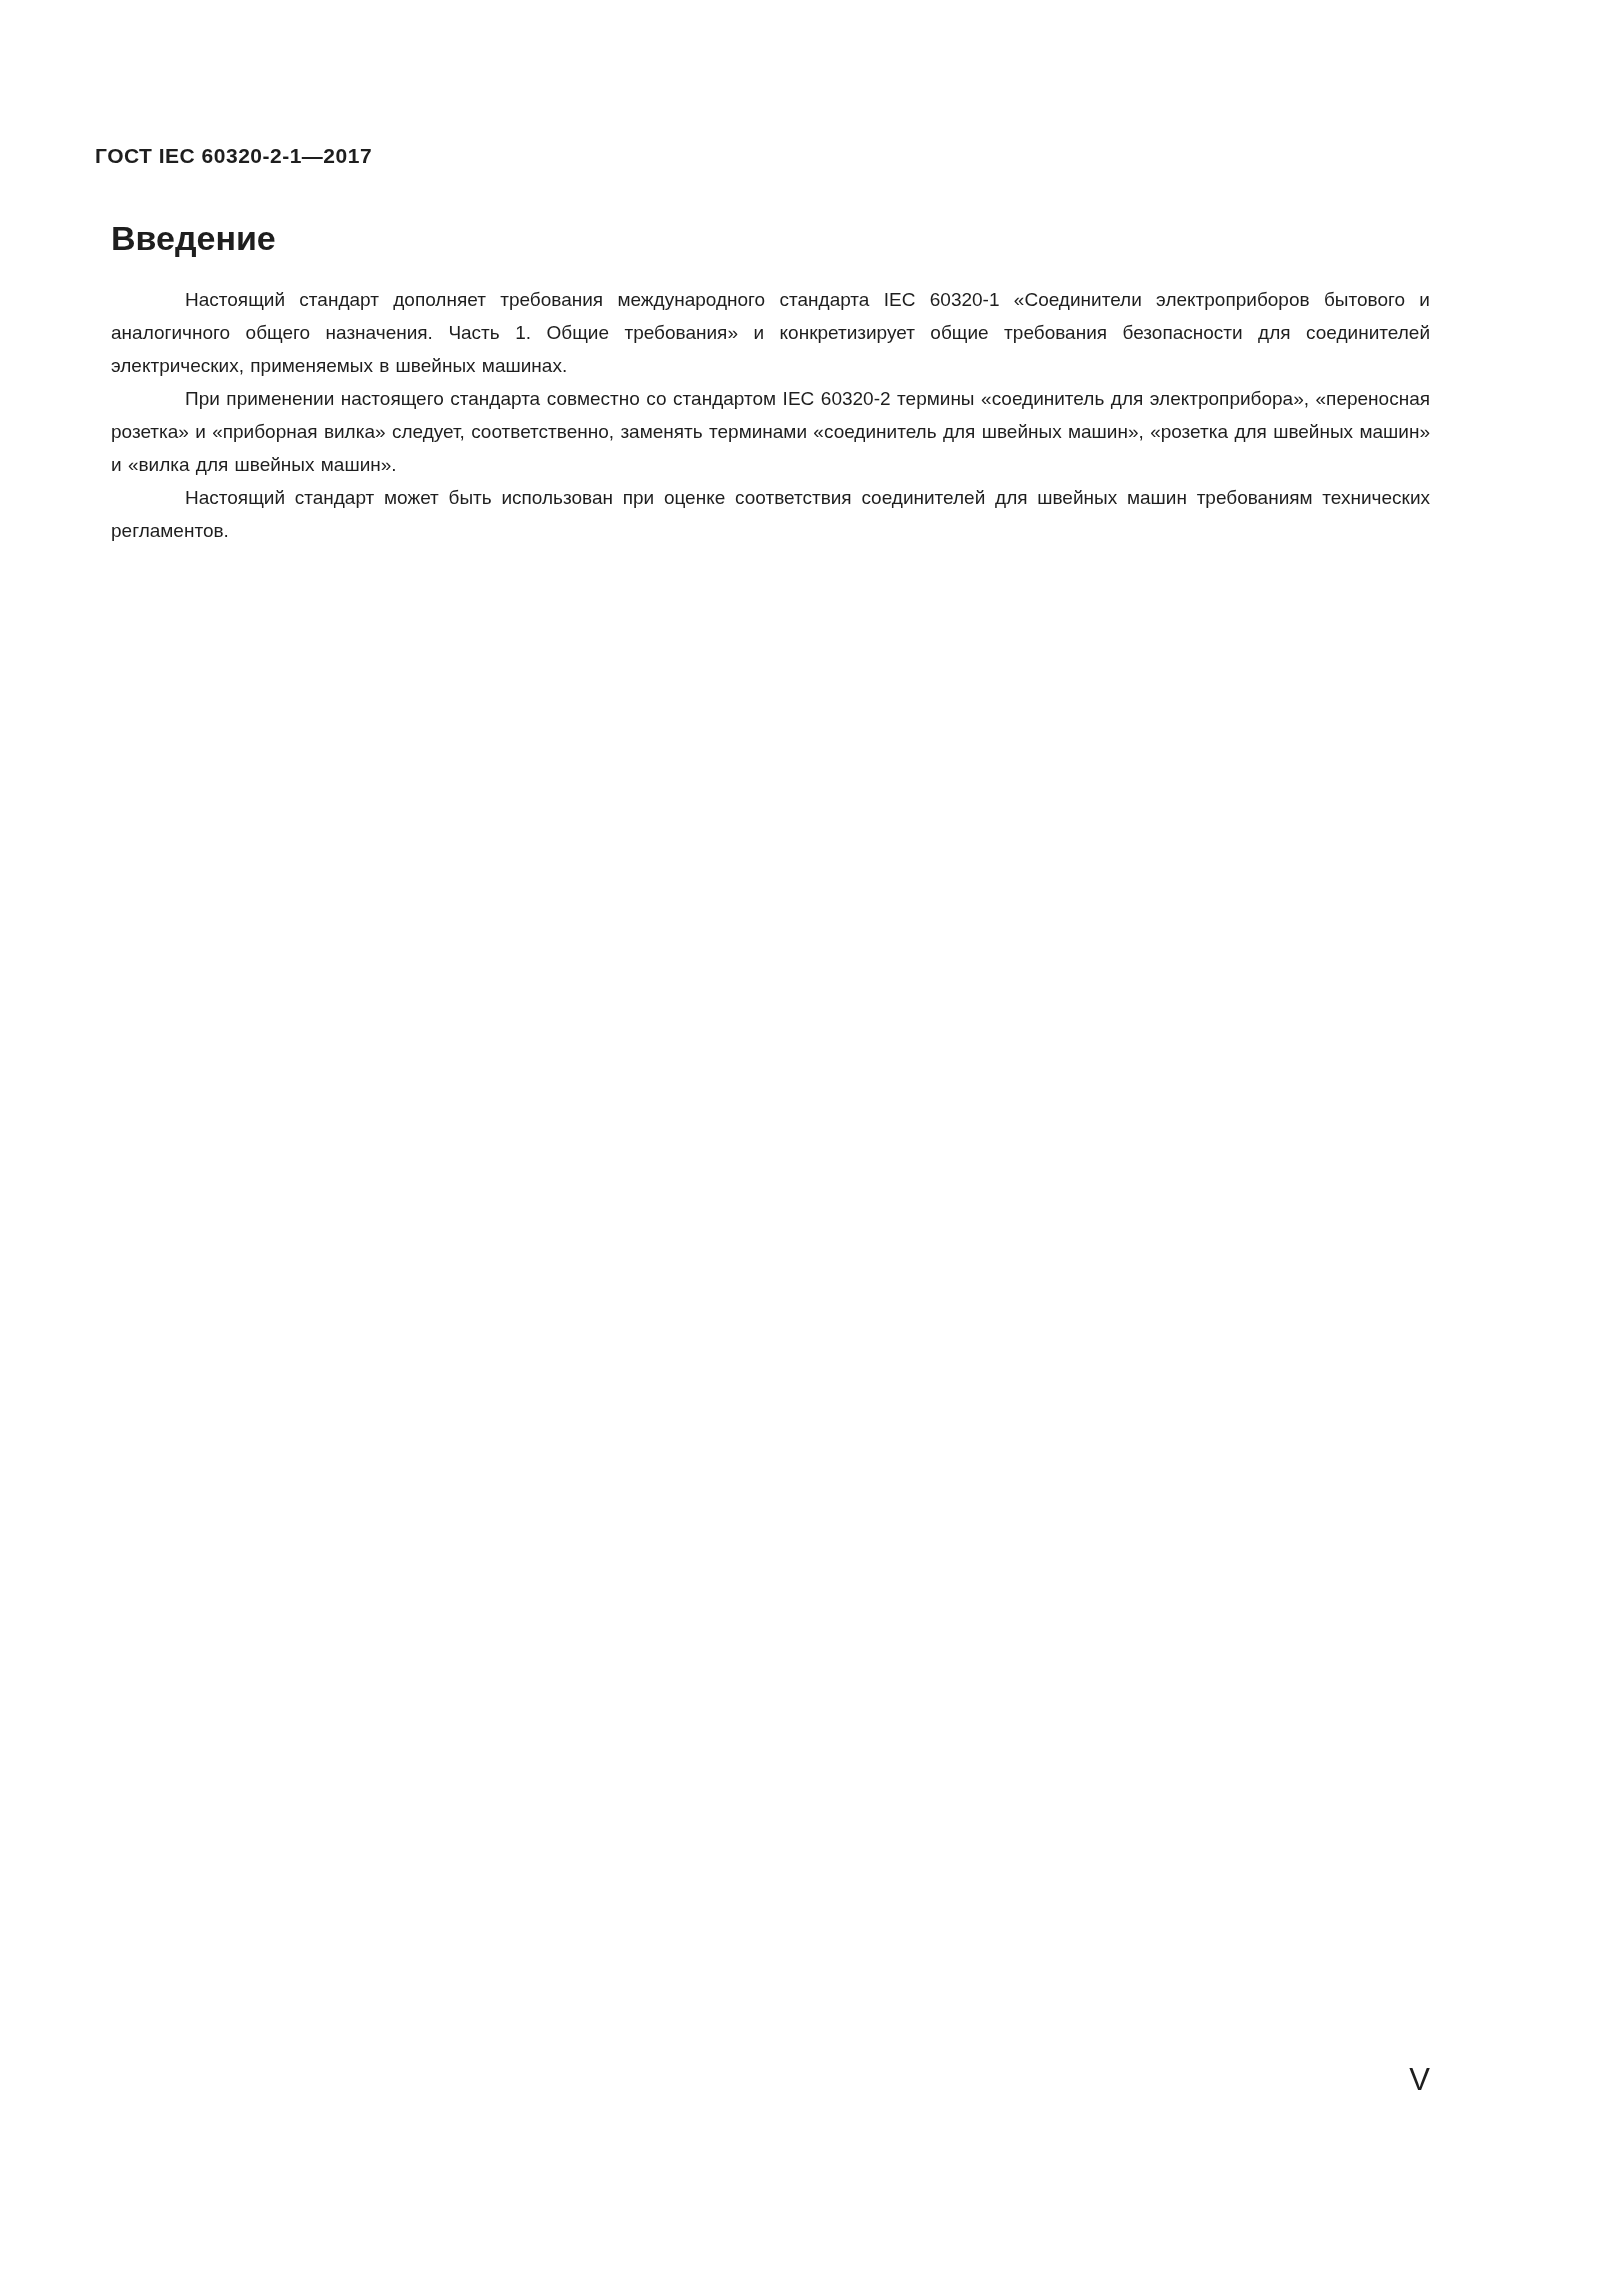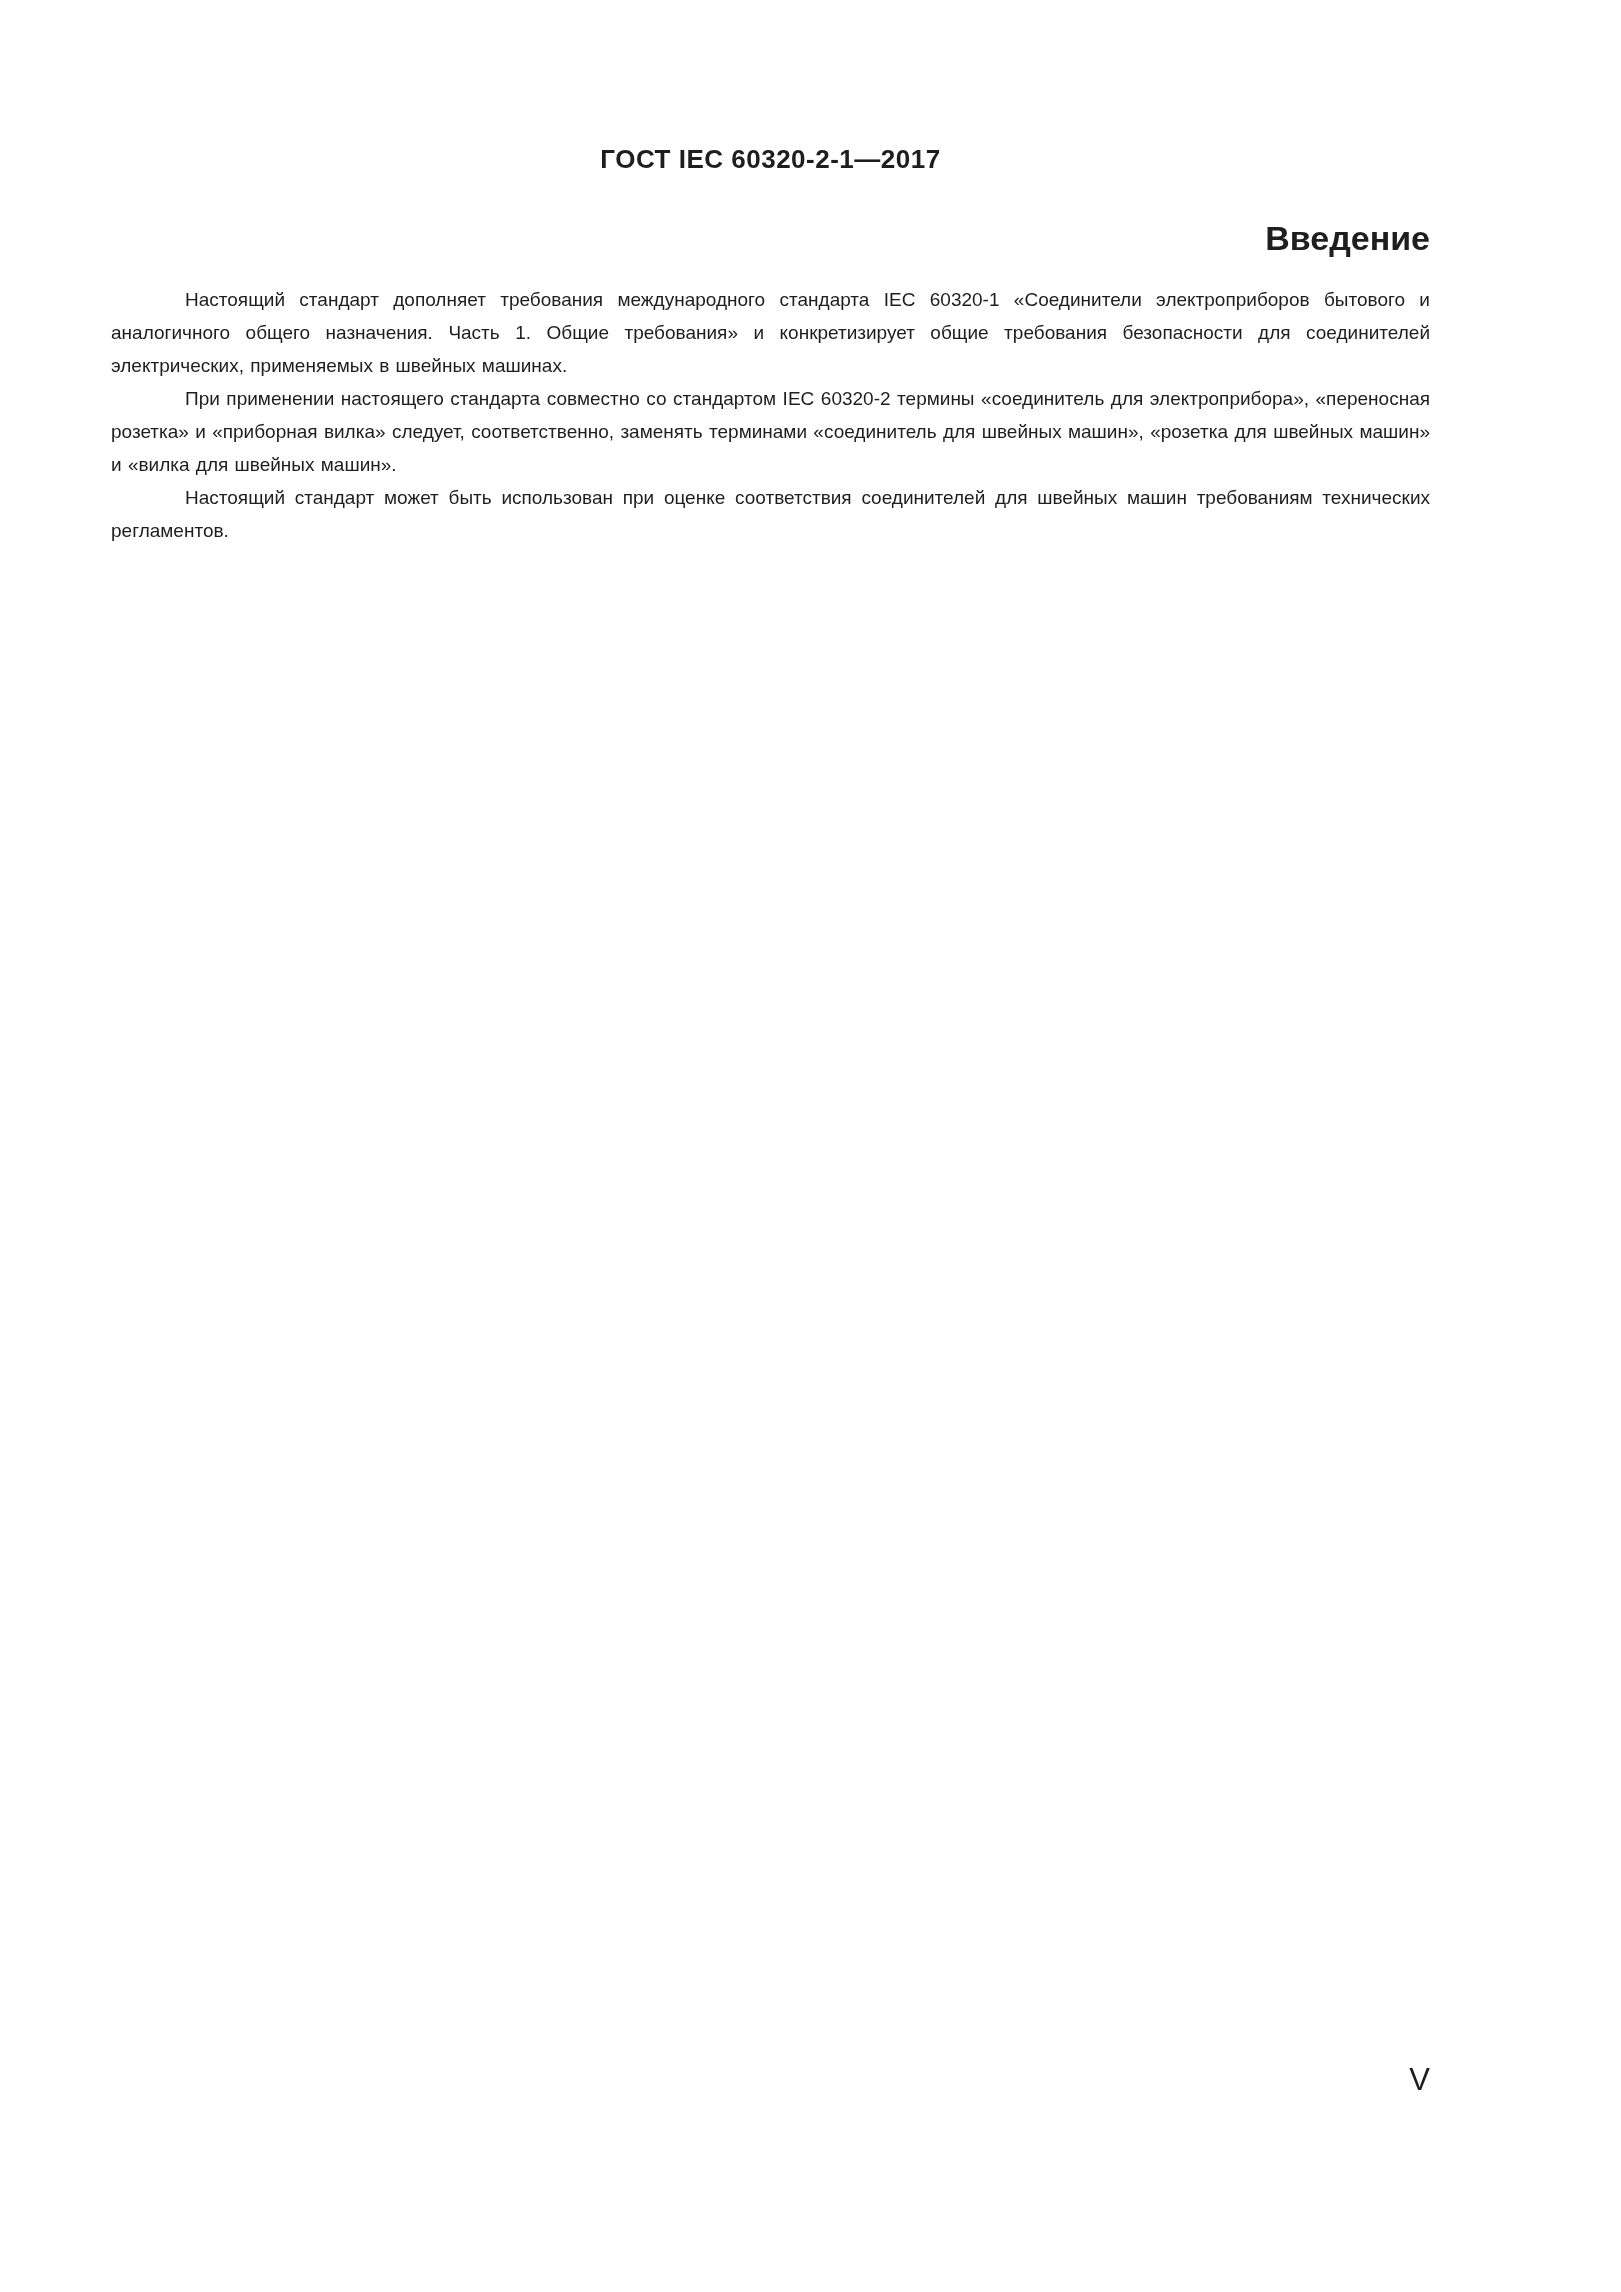--- a/index.html
+++ b/index.html
@@ -19,34 +19,34 @@
   .content-column {
     position: absolute;
     left: 111px;
     top: 0;
     width: 1319px;
     height: 2293px;
   }
   .doc-header {
     position: absolute;
     top: 144px;
-    right: 0;
+    right: 16px;
     width: 100%;
-    text-align: center;
-    font-size: 26px;
+    text-align: left;
+    font-size: 21px;
     font-weight: bold;
     letter-spacing: 0.5px;
     white-space: nowrap;
   }
   .doc-title {
     position: absolute;
     top: 219px;
     left: 0;
     width: 100%;
-    text-align: right;
+    text-align: left;
     font-size: 34px;
     font-weight: bold;
   }
   .doc-body {
     position: absolute;
     top: 283px;
     left: 0;
     width: 100%;
   }
   .doc-body p {

